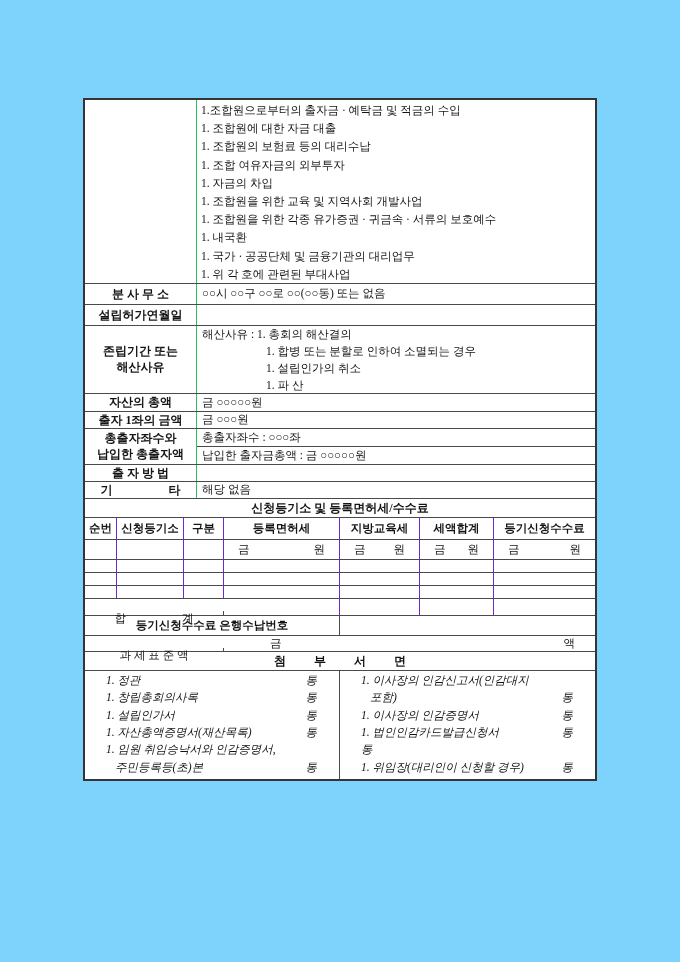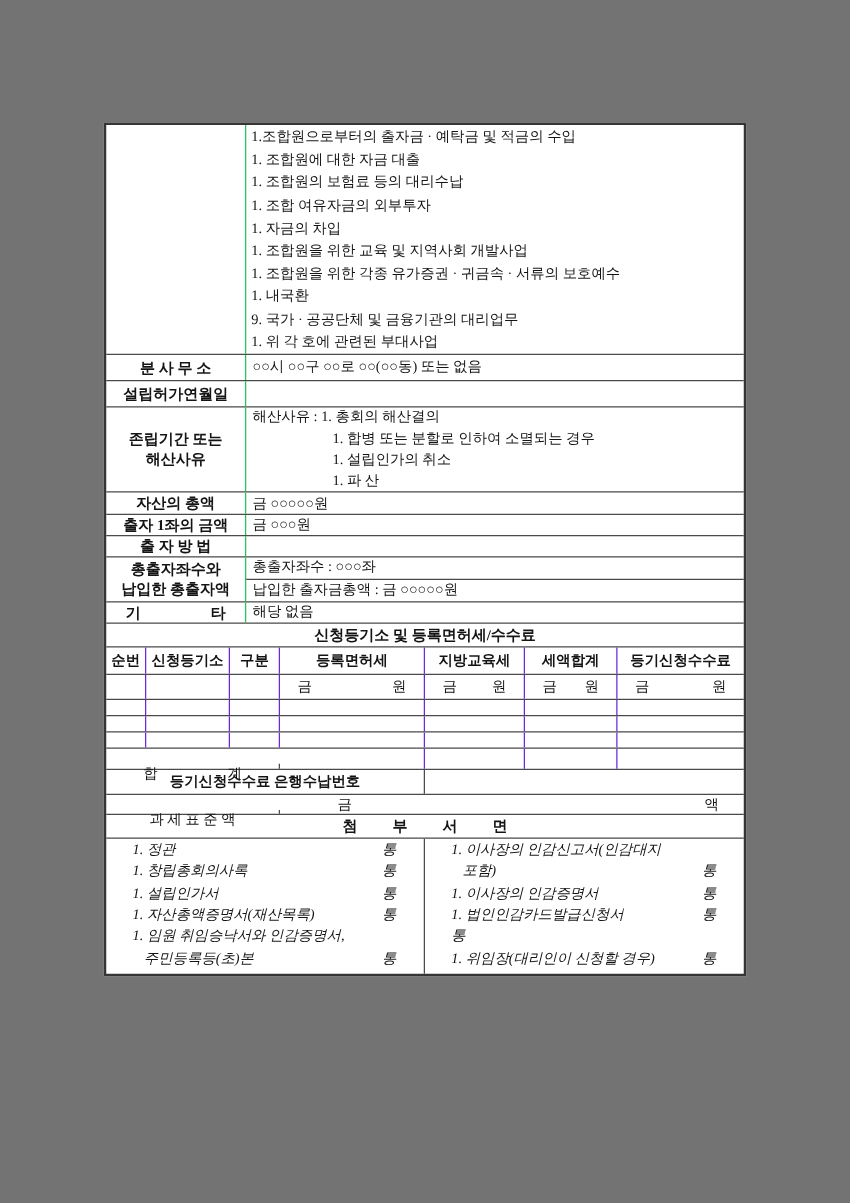--- a/index.html
+++ b/index.html
@@ -1,18 +1,18 @@
 <!DOCTYPE html>
 <html><head>
 <meta charset="utf-8">
 <style>
   * { box-sizing: border-box; margin: 0; padding: 0; }
   html,body { width: 680px; background: #ffffff; }
   body { font-family: "Liberation Serif", "DejaVu Serif", serif; color: #141414; }
-  .sheet { position: relative; width: 680px; height: 962px; background: #737373; overflow: hidden; }
+  .sheet { position: relative; width: 680px; height: 962px; background: #7dd3fc; overflow: hidden; }
   .form { position: absolute; left: 83px; top: 98px; width: 514px; border: 2px solid #353535; background: #ffffff; font-size: 11.5px; }
   .row { display: flex; border-top: 1px solid #4a4a4a; }
   .row.first { border-top: none; }
   .label-cell { width: 112px; flex: 0 0 112px; border-right: 1px solid #22c55e;
                 display: flex; flex-direction: column; align-items: center; justify-content: center;
                 font-weight: bold; font-size: 12px; text-align: center; line-height: 16px; }
   .value-cell { flex: 1; padding: 0 5px; display: flex; align-items: center; white-space: pre; overflow: hidden; }
   .vcol { flex: 1; display: flex; flex-direction: column; }
   
   .purpose { display: block; padding: 1px 4px 0 4px; }
@@ -77,21 +77,21 @@
       <div class="label-cell"></div>
       <div class="vcol purpose">
         <div class="pline">1.조합원으로부터의 출자금 · 예탁금 및 적금의 수입</div>
         <div class="pline">1. 조합원에 대한 자금 대출</div>
         <div class="pline">1. 조합원의 보험료 등의 대리수납</div>
         <div class="pline">1. 조합 여유자금의 외부투자</div>
         <div class="pline">1. 자금의 차입</div>
         <div class="pline">1. 조합원을 위한 교육 및 지역사회 개발사업</div>
         <div class="pline">1. 조합원을 위한 각종 유가증권 · 귀금속 · 서류의 보호예수</div>
         <div class="pline">1. 내국환</div>
-        <div class="pline">9. 국가 · 공공단체 및 금융기관의 대리업무</div>
+        <div class="pline">1. 국가 · 공공단체 및 금융기관의 대리업무</div>
         <div class="pline">1. 위 각 호에 관련된 부대사업</div>
       </div>
     </div>
 
     <div class="row r-branch">
       <div class="label-cell">분 사 무 소</div>
       <div class="value-cell">○○시 ○○구 ○○로 ○○(○○동) 또는 없음</div>
     </div>
 
     <div class="row r-date">
@@ -114,34 +114,34 @@
     <div class="row r-assets">
       <div class="label-cell">자산의 총액</div>
       <div class="value-cell">금 ○○○○○원</div>
     </div>
 
     <div class="row r-unit">
       <div class="label-cell">출자 1좌의 금액</div>
       <div class="value-cell">금 ○○○원</div>
     </div>
 
-    <div class="row r-method">
-      <div class="label-cell">출 자 방 법</div>
-      <div class="value-cell"></div>
-    </div>
-
     <div class="row r-units">
       <div class="label-cell">
         <span>총출자좌수와</span>
         <span>납입한 총출자액</span>
       </div>
       <div class="vcol">
         <div class="units-line">총출자좌수 : ○○○좌</div>
         <div class="units-line second">납입한 출자금총액 : 금 ○○○○○원</div>
       </div>
+    </div>
+
+    <div class="row r-method">
+      <div class="label-cell">출 자 방 법</div>
+      <div class="value-cell"></div>
     </div>
 
     <div class="row r-etc">
       <div class="label-cell">
         <span class="ls56">기타</span>
       </div>
       <div class="value-cell">해당 없음</div>
     </div>
 
     <div class="sec-title">신청등기소 및 등록면허세/수수료</div>

